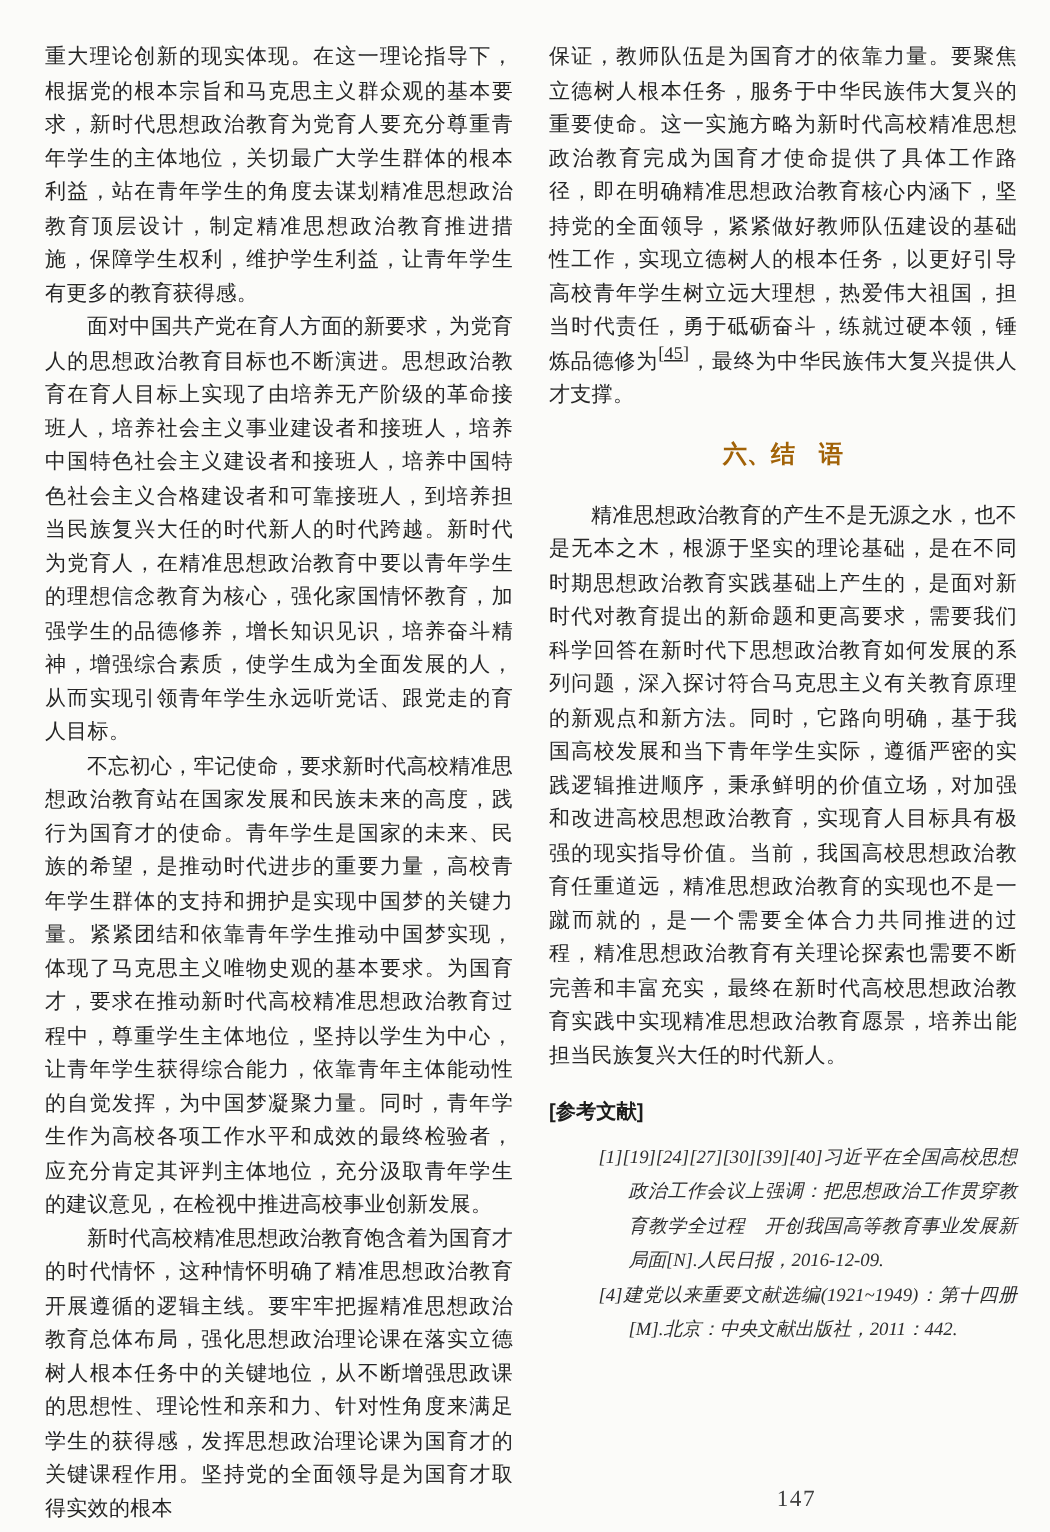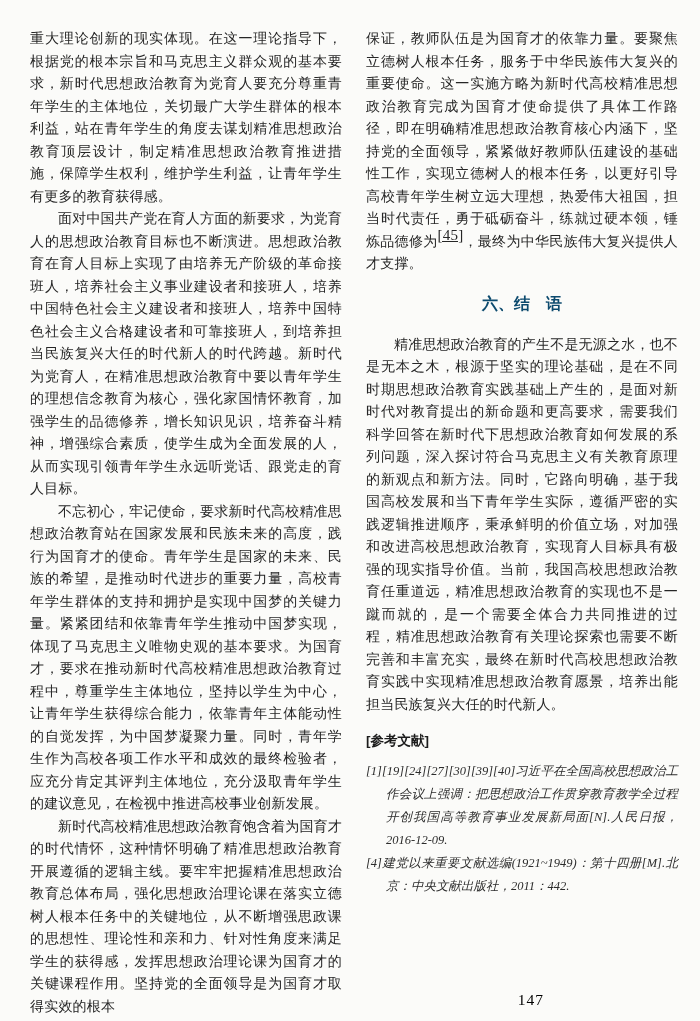--- a/index.html
+++ b/index.html
@@ -43,21 +43,21 @@
     text-indent: 2em;
     color: #1e1e1e;
   }
   .section-heading {
     font-family: "Liberation Sans", "DejaVu Sans", sans-serif;
     font-size: 16px;
     font-weight: bold;
     text-align: center;
     line-height: 24px;
     margin: 16px 0 18px 0;
-    color: #0c4a6e;
+    color: #a16207;
   }
   .ref-heading {
     font-family: "Liberation Sans", "DejaVu Sans", sans-serif;
     font-size: 13.5px;
     font-weight: bold;
     text-align: left;
     line-height: 22px;
     margin: 14px 0 8px 0;
     color: #1c1c1c;
   }
@@ -65,33 +65,34 @@
     font-size: 12.5px;
     line-height: 23px;
     font-style: italic;
     color: #2c2c2c;
   }
   .ref-item {
     padding-left: 1.6em;
     text-indent: -1.6em;
     text-align: justify;
     text-justify: inter-ideograph;
+    margin-left: 33px;
   }
   sup.cite {
-    font-size: 15px;
+    font-size: 12px;
     line-height: 0;
     font-style: normal;
     text-decoration: underline;
   }
   .page-number {
     position: absolute;
     right: 28px;
     bottom: 12px;
     font-size: 15.5px;
-    color: #000000;
+    color: #404040;
     letter-spacing: 1px;
   }
 </style>
 </head>
 <body>
 
 <div class="page">
   <div class="columns">
 
     <div class="col">

